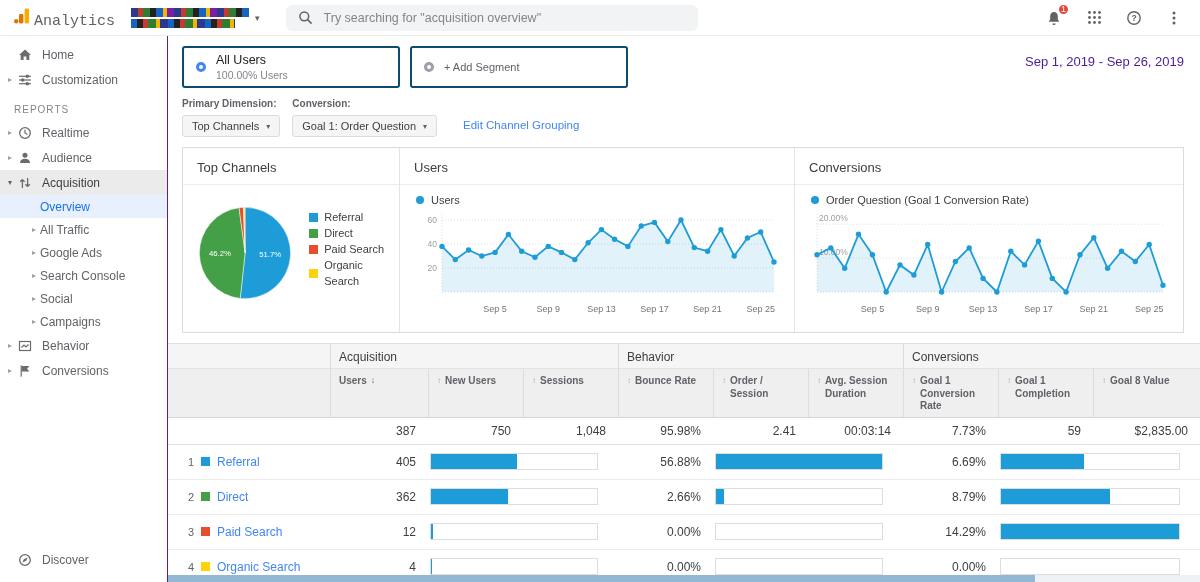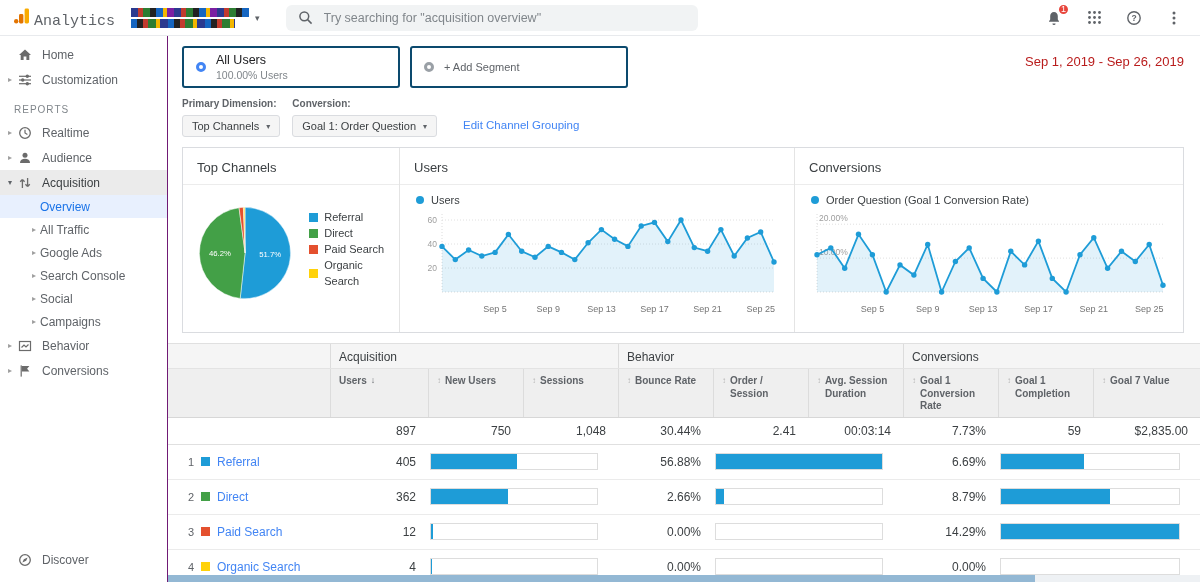--- a/index.html
+++ b/index.html
@@ -53,21 +53,21 @@
 
   .segments-row { display:flex; align-items:flex-start; padding:10px 16px 4px 14px; }
   .segment-chip { width:218px; height:42px; border:2px solid #0c4a6e; border-radius:3px;
     display:flex; align-items:center; gap:10px; padding:0 12px; cursor:pointer; background:#fff; }
   .segment-chip + .segment-chip { margin-left:10px; }
   .ring { width:10px; height:10px; border:3px solid #4285f4; border-radius:50%; flex:none; }
   .ring.gray { border-color:#9aa0a6; }
   .seg-title { font-size:12.5px; color:#202124; }
   .seg-sub { font-size:10.5px; color:#80868b; margin-top:2px; }
   .add-label { font-size:11px; color:#5f6368; }
-  .date-range { margin-left:auto; font-size:13px; font-weight:500; color:#b91c1c; padding-top:8px; cursor:pointer; }
+  .date-range { margin-left:auto; font-size:13px; font-weight:500; color:#4c1d95; padding-top:8px; cursor:pointer; }
 
   .controls-row { display:flex; align-items:stretch; padding:6px 16px 10px 14px; }
   .ctrl-group { display:flex; flex-direction:column; gap:6px; margin-right:12px; }
   .ctrl-label { font-size:10px; font-weight:bold; color:#5f6368; }
   .dim-chip { display:inline-flex; align-items:center; gap:7px; background:#f5f5f5; border:1px solid #dadce0;
     border-radius:3px; font:11px "Liberation Sans",sans-serif; color:#3c4043; padding:4px 9px; cursor:pointer; }
   .dcaret { font-size:8px; color:#5f6368; }
   .link { color:#4285f4; font-size:11.5px; cursor:pointer; }
   .ecg { align-self:flex-end; margin:0 0 6px 14px; }
 
@@ -512,29 +512,29 @@
         <div class="cell">
           <span class="sorticon">↕</span>
           <span>Goal 1 Conversion Rate</span>
         </div>
         <div class="cell">
           <span class="sorticon">↕</span>
           <span>Goal 1 Completion</span>
         </div>
         <div class="cell">
           <span class="sorticon">↕</span>
-          <span>Goal 7 Value</span>
+          <span>Goal 8 Value</span>
         </div>
       </div>
       <div class="trow sumrow">
         <div class="cell"></div>
-        <div class="cell num">897</div>
+        <div class="cell num">387</div>
         <div class="cell num">750</div>
         <div class="cell num">1,048</div>
-        <div class="cell num">30.44%</div>
+        <div class="cell num">95.98%</div>
         <div class="cell num">2.41</div>
         <div class="cell num">00:03:14</div>
         <div class="cell num">7.73%</div>
         <div class="cell num">59</div>
         <div class="cell num">$2,835.00</div>
       </div>
       <div class="trow drow">
         <div class="cell ch-cell">
           <span class="rank">1</span>
           <span class="sq" style="background:#1e9cd7"></span>

